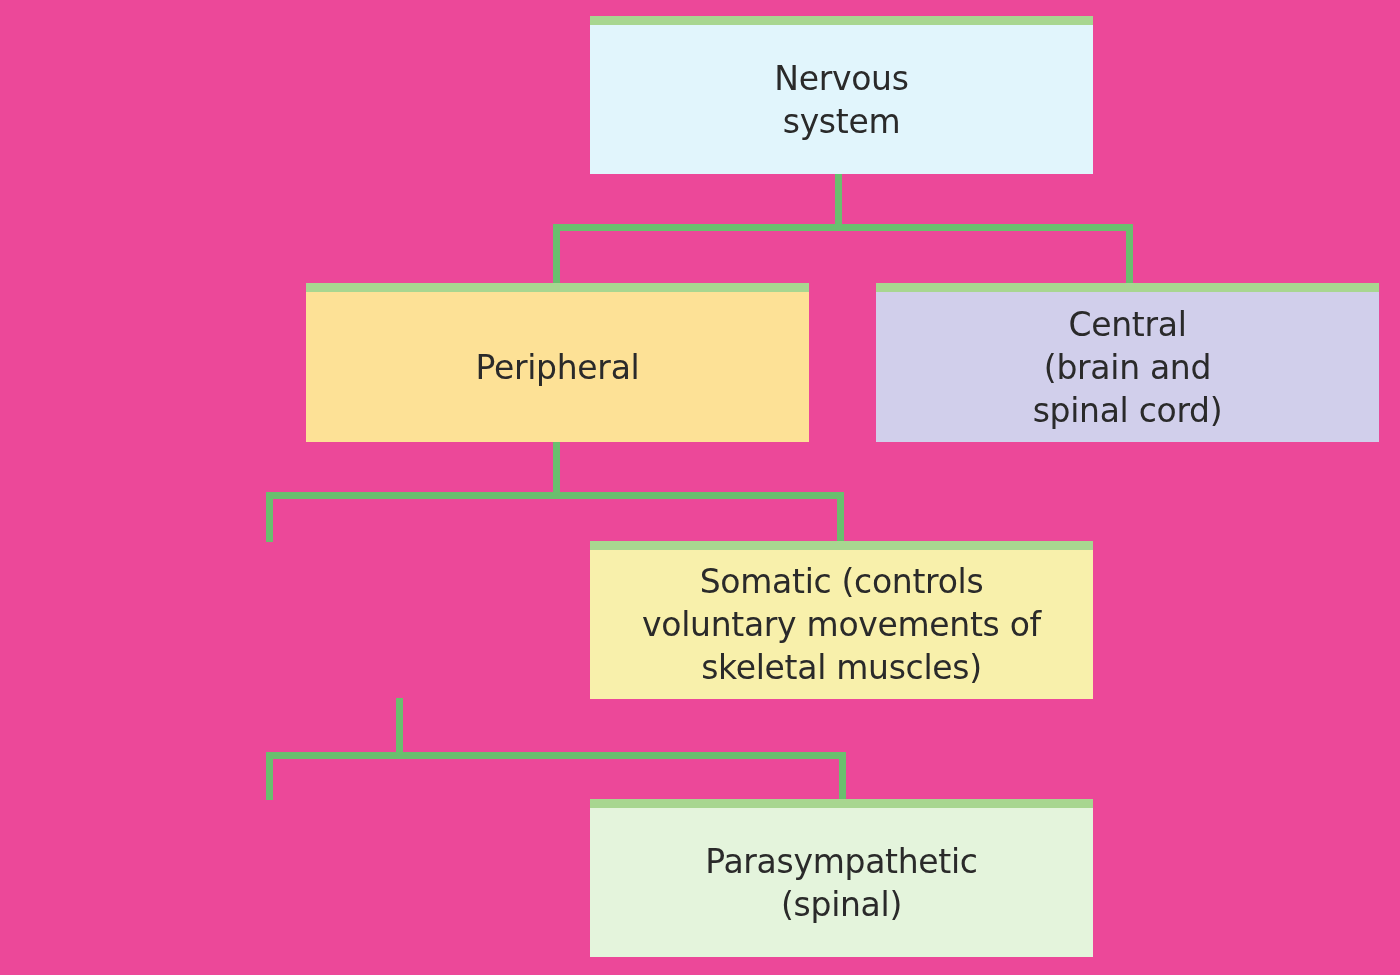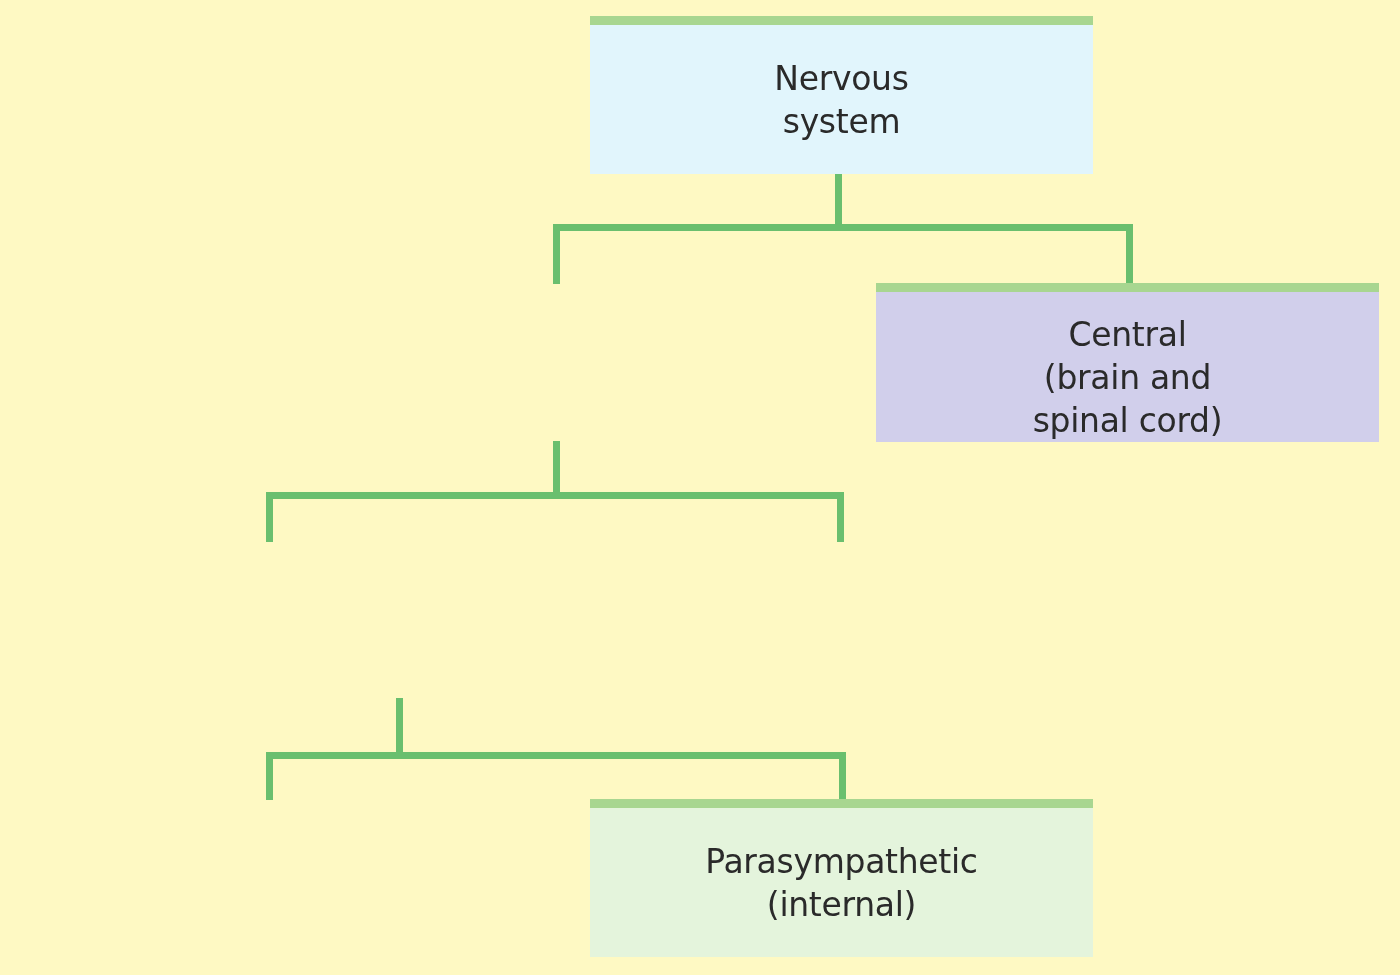--- a/index.html
+++ b/index.html
@@ -1,16 +1,16 @@
 <!DOCTYPE html>
 <html><head>
   <meta charset="utf-8">
   <style>
     html, body { margin: 0; padding: 0; background: #ffffff; }
-    #canvas { position: relative; width: 1400px; height: 975px; overflow: hidden; background: #fef9c3; }
+    #canvas { position: relative; width: 1400px; height: 975px; overflow: hidden; background: #ec4899; }
     .node {
       position: absolute;
       box-sizing: border-box;
       border-top: 9px solid #a8d690;
       display: flex; align-items: center; justify-content: center;
       text-align: center;
       font-family: "DejaVu Sans", sans-serif;
       font-size: 33px;
       line-height: 43px;
       color: #2a2a2a;
@@ -39,28 +39,36 @@
   <div class="line v" style="left:396px; top:698px; height:60px;"></div>
   <div class="line h" style="left:266px; top:752px; width:580px;"></div>
   <div class="line v" style="left:266px; top:752px; height:48px;"></div>
   <div class="line v" style="left:839px; top:752px; height:48px;"></div>
 
   <div class="node" style="left:590px; top:16px; width:503px; height:158px; background:#e1f5fc;">
     <span class="label">Nervous
 system</span>
   </div>
 
+  <div class="node" style="left:306px; top:283px; width:503px; height:159px; background:#fde196;">
+    <span class="label">Peripheral</span>
+  </div>
 
-  <div class="node" style="left:876px; top:283px; width:503px; height:159px; background:#d1cfeb;align-items:flex-end;">
+  <div class="node" style="left:876px; top:283px; width:503px; height:159px; background:#d1cfeb;">
     <span class="label">Central
 (brain and
 spinal cord)</span>
   </div>
 
 
+  <div class="node" style="left:590px; top:541px; width:503px; height:158px; background:#f8f0ab;">
+    <span class="label">Somatic (controls
+voluntary movements of
+skeletal muscles)</span>
+  </div>
 
 
   <div class="node" style="left:590px; top:799px; width:503px; height:158px; background:#e4f4dc;">
     <span class="label">Parasympathetic
-(internal)</span>
+(spinal)</span>
   </div>
 
 </div>
 
 </body></html>

